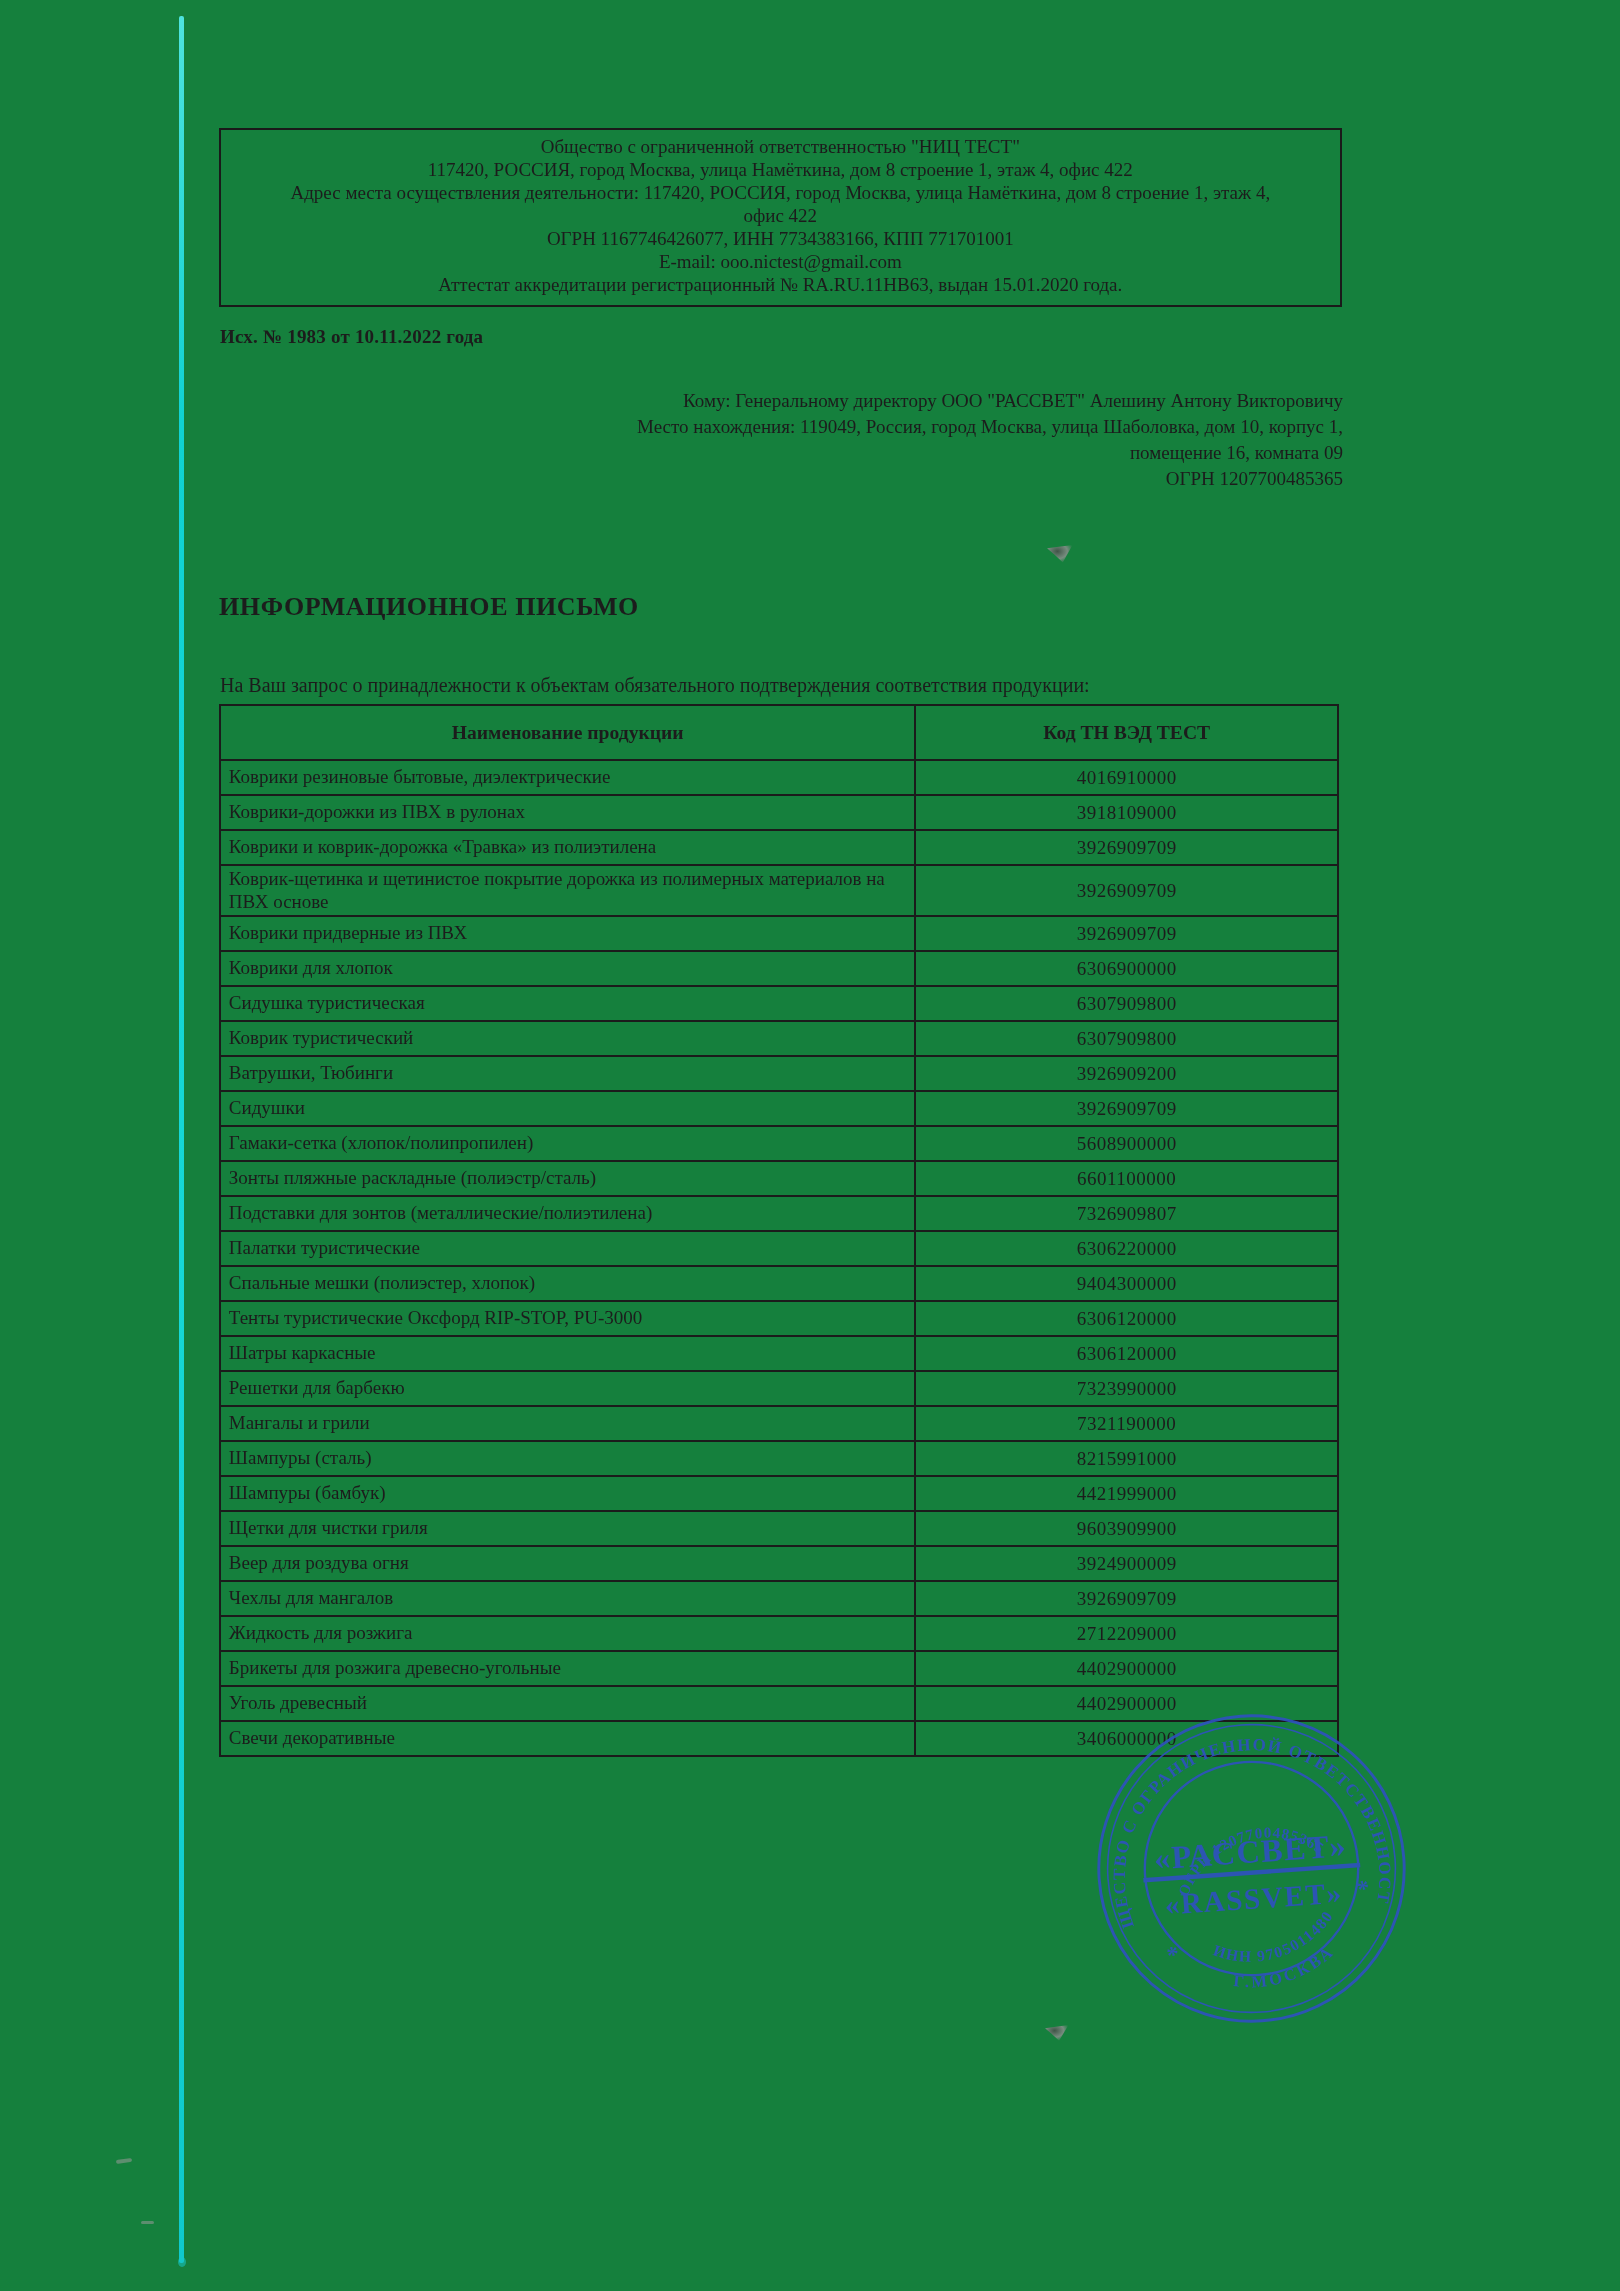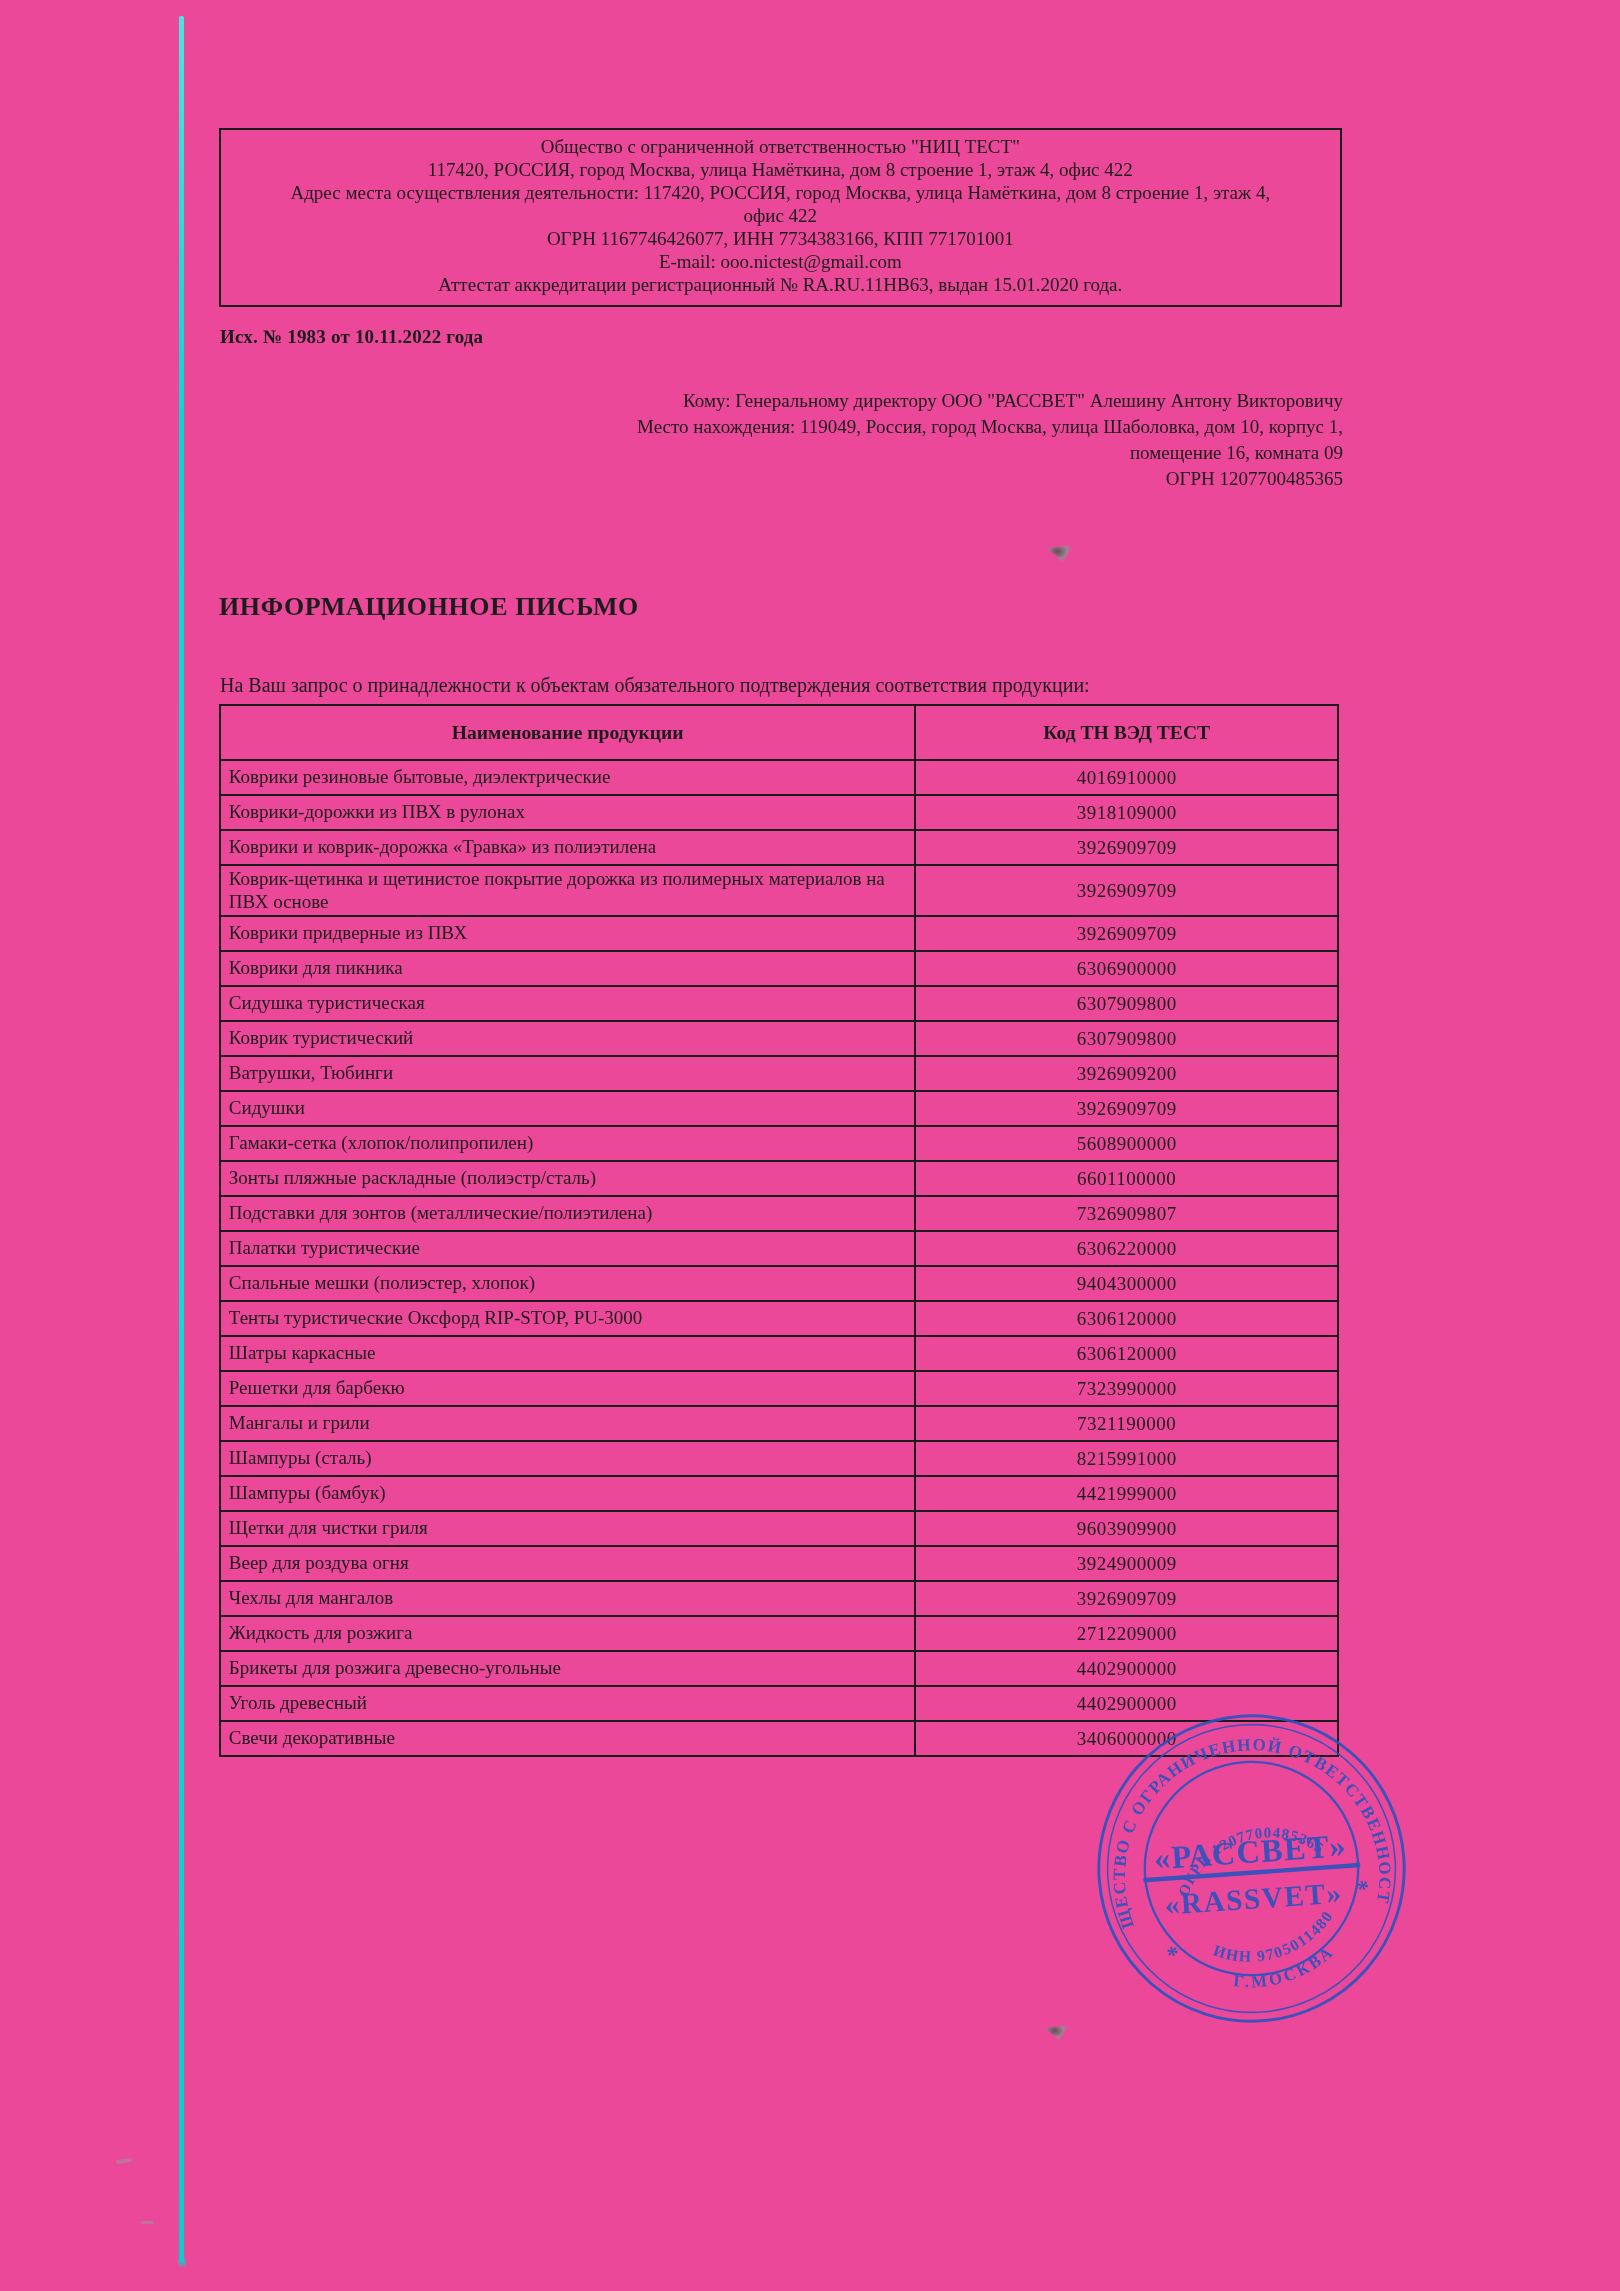--- a/index.html
+++ b/index.html
@@ -1,20 +1,20 @@
 <!DOCTYPE html>
 <html><head>
 <meta charset="utf-8">
 <style>
   html,body{margin:0;padding:0;background:#e8e8e8;}
   .page{
     position:relative;
     width:1620px;height:2292px;
     margin:0 auto;
-    background:#ec4899;
+    background:#15803d;
     overflow:hidden;
     font-family:"Liberation Serif", serif;
     color:#1c1c1c;
   }
   
   .scan-line{
     position:absolute;left:179px;top:15.7px;width:4.9px;height:2247px;
     background:linear-gradient(180deg,#4fe3de 0%,#10d2d2 18%,#16d8d6 55%,#0fc9cc 100%);
     border-radius:2px;
   }
@@ -142,21 +142,21 @@
         </tr>
         <tr>
           <td class="cell-name">Коврик-щетинка и щетинистое покрытие дорожка из полимерных материалов на ПВХ основе</td>
           <td class="cell-code">3926909709</td>
         </tr>
         <tr>
           <td class="cell-name">Коврики придверные из ПВХ</td>
           <td class="cell-code">3926909709</td>
         </tr>
         <tr>
-          <td class="cell-name">Коврики для пикника</td>
+          <td class="cell-name">Коврики для хлопок</td>
           <td class="cell-code">6306900000</td>
         </tr>
         <tr>
           <td class="cell-name">Сидушка туристическая</td>
           <td class="cell-code">6307909800</td>
         </tr>
         <tr>
           <td class="cell-name">Коврик туристический</td>
           <td class="cell-code">6307909800</td>
         </tr>

